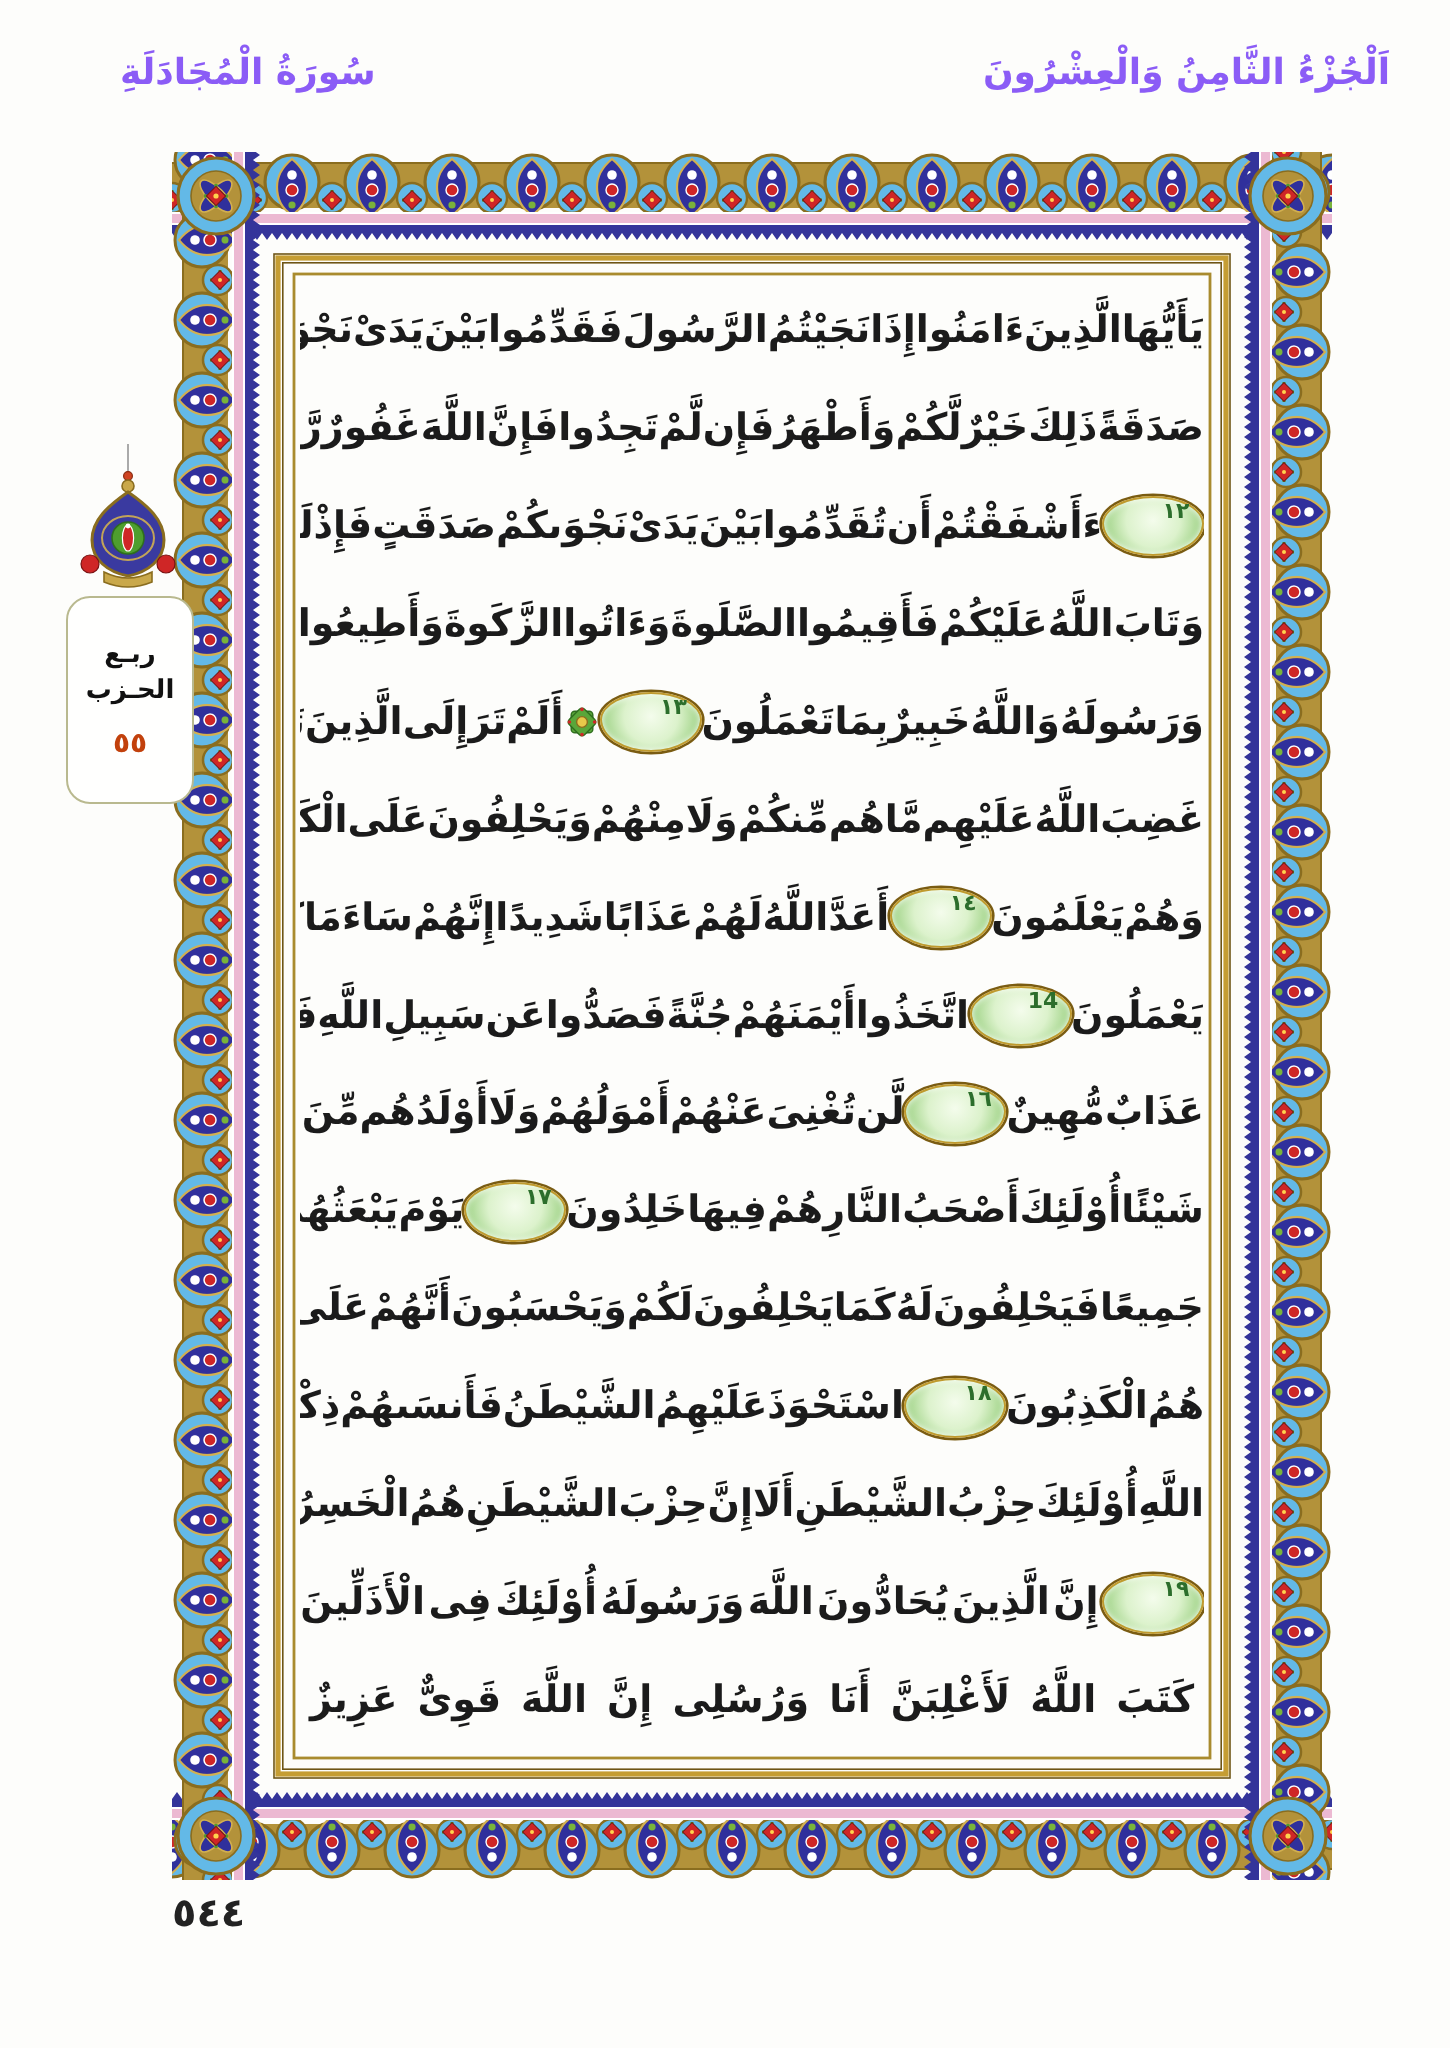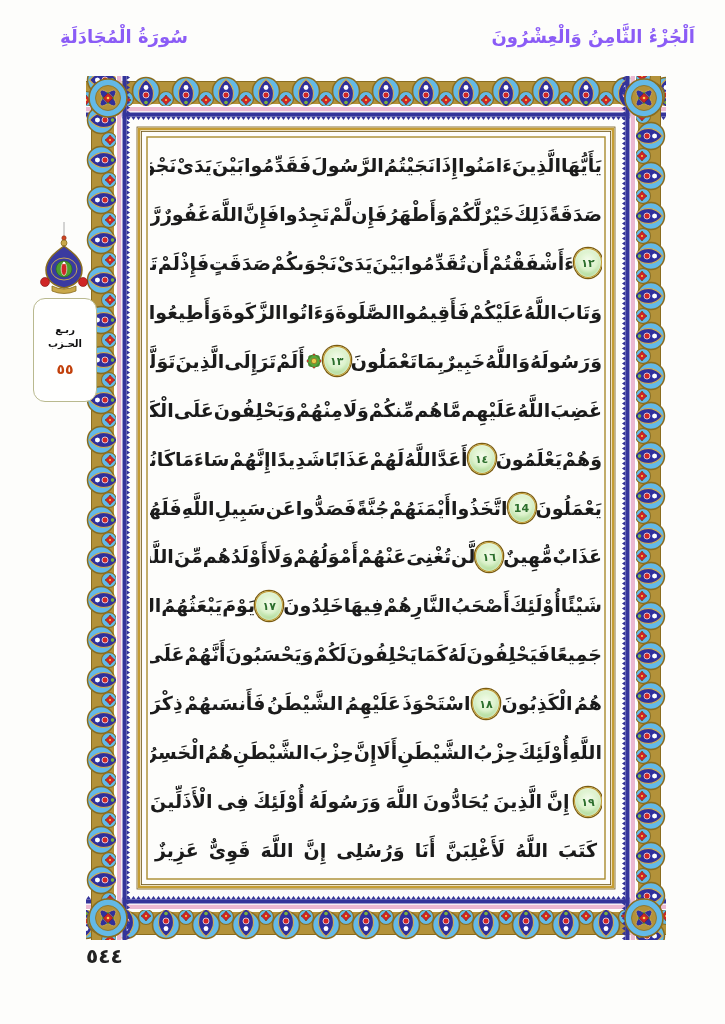--- a/index.html
+++ b/index.html
@@ -18,37 +18,38 @@
     position:absolute;left:150px;top:141px;width:452px;height:734px;
     display:flex;flex-direction:column;direction:rtl;
   }
   .line{
     flex:1;display:flex;align-items:center;justify-content:space-between;
     font-size:19px;font-weight:bold;line-height:1;white-space:nowrap;overflow:hidden;
   }
   .line.center{justify-content:center;gap:10px;}
   .word{display:inline-block;}
   .ayah-marker{
-    display:inline-flex;align-items:center;justify-content:center;
+    display:inline-flex;justify-content:center;
     width:26px;height:28px;flex:0 0 auto;
     border-radius:50%/46% 46% 54% 54%;
     background:radial-gradient(circle at 50% 40%, #f4fcec 0%, #dcf2cc 45%, #abd994 75%, #88c572 100%);
     border:1.6px solid #c09a2e;
     box-shadow:0 0 0 1.3px #7a5c12, inset 0 0 3px #ffffff;
+    padding-left:23px;
   }
   .ayah-num{font-size:11px;font-weight:bold;color:#2c6e2c;padding-top:1px;}
   .rub-hizb{display:inline-flex;align-items:center;flex:0 0 auto;}
   
   .margin-ornament{position:absolute;left:28px;top:222px;width:72px;}
   .marker-box{
     position:absolute;left:5px;top:76px;width:62px;height:102px;
     background:#fffffe;border:1.5px solid #b9b98f;border-radius:12px;
     display:flex;flex-direction:column;align-items:center;justify-content:center;gap:2px;
   }
-  .marker-word{font-size:10px;font-weight:bold;line-height:1.25;color:#111;}
+  .marker-word{font-size:13px;font-weight:bold;line-height:1.25;color:#111;}
   .marker-num{font-size:14px;font-weight:bold;margin-top:8px;color:#c2410c;}
   
   .page-number{
     position:absolute;left:86px;top:944px;width:580px;text-align:left;
     font-size:20px;font-weight:bold;color:#222;
   }
 </style>
 </head>
 <body>
 

